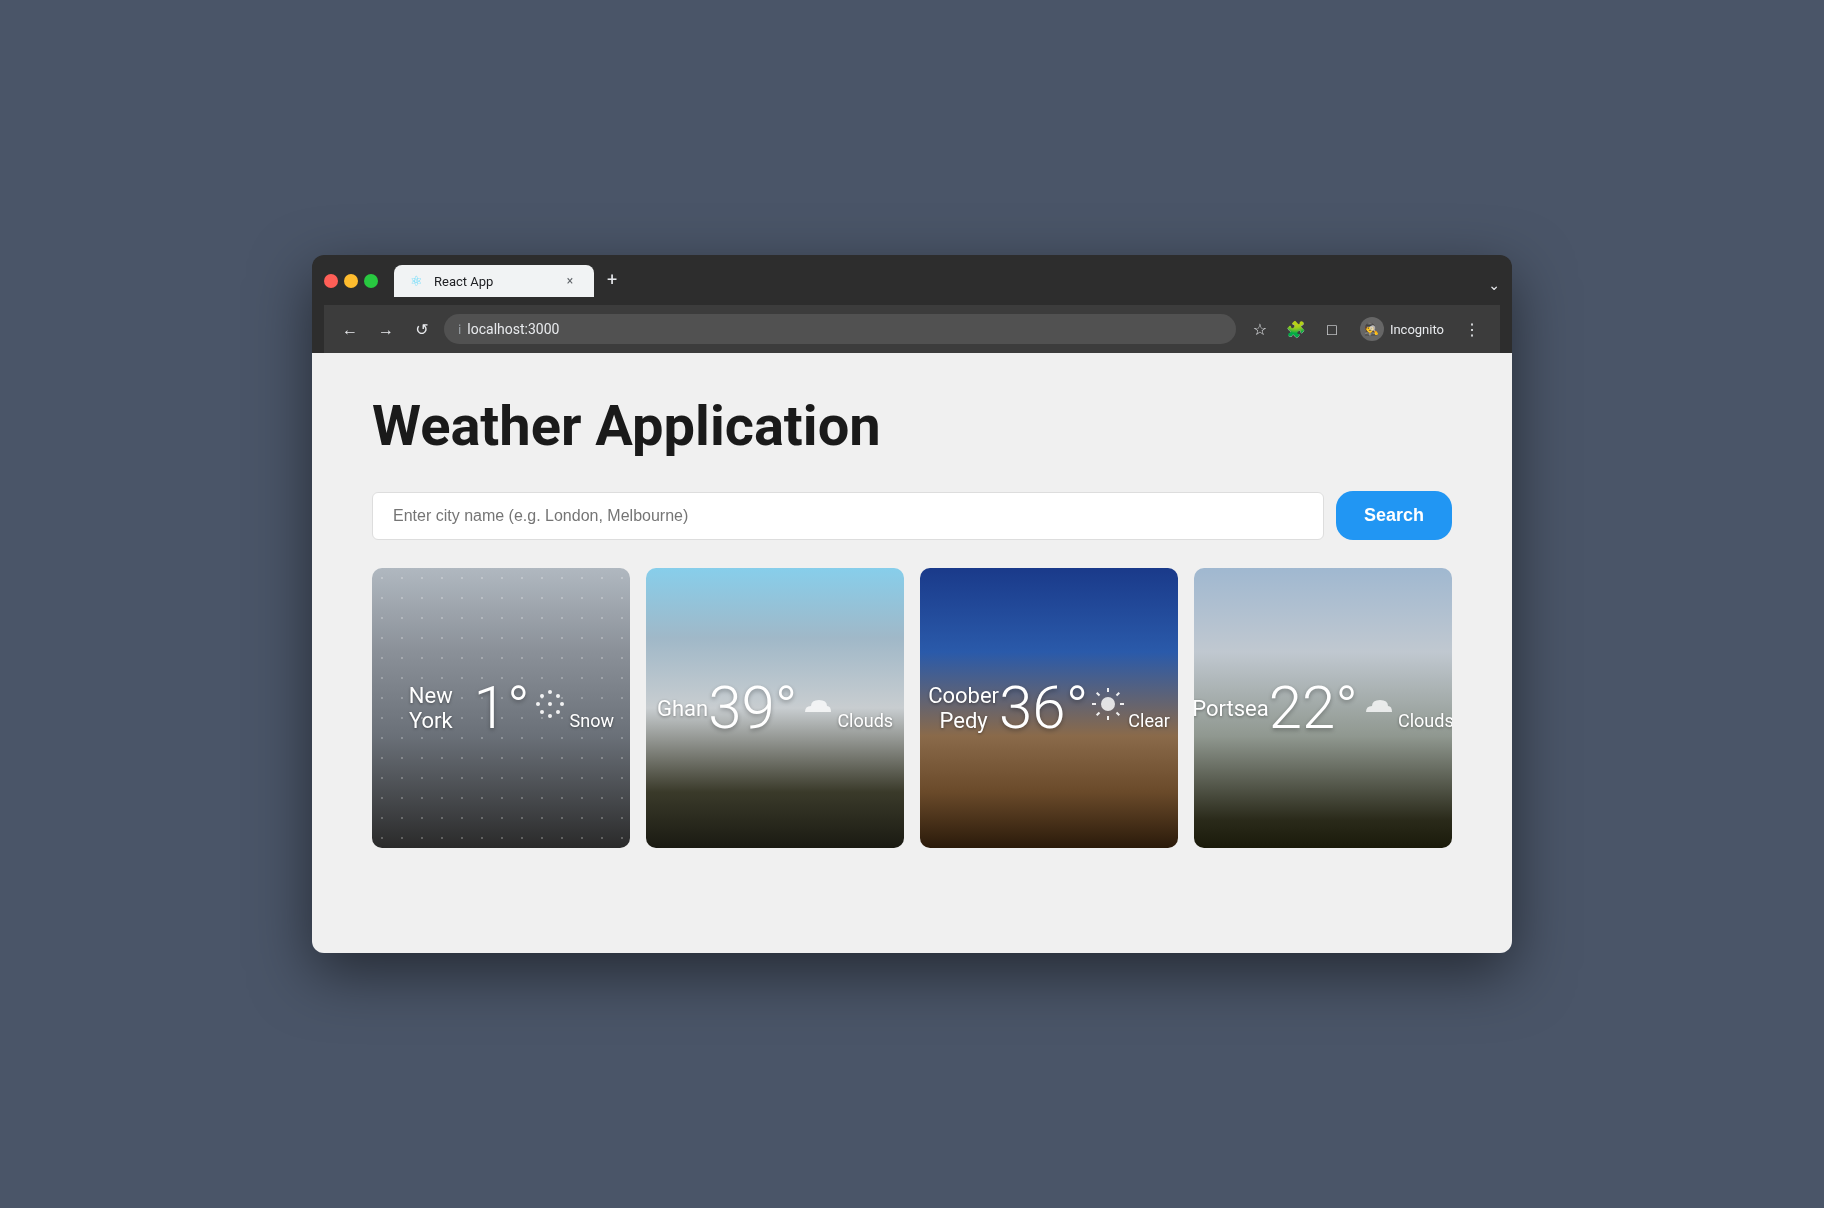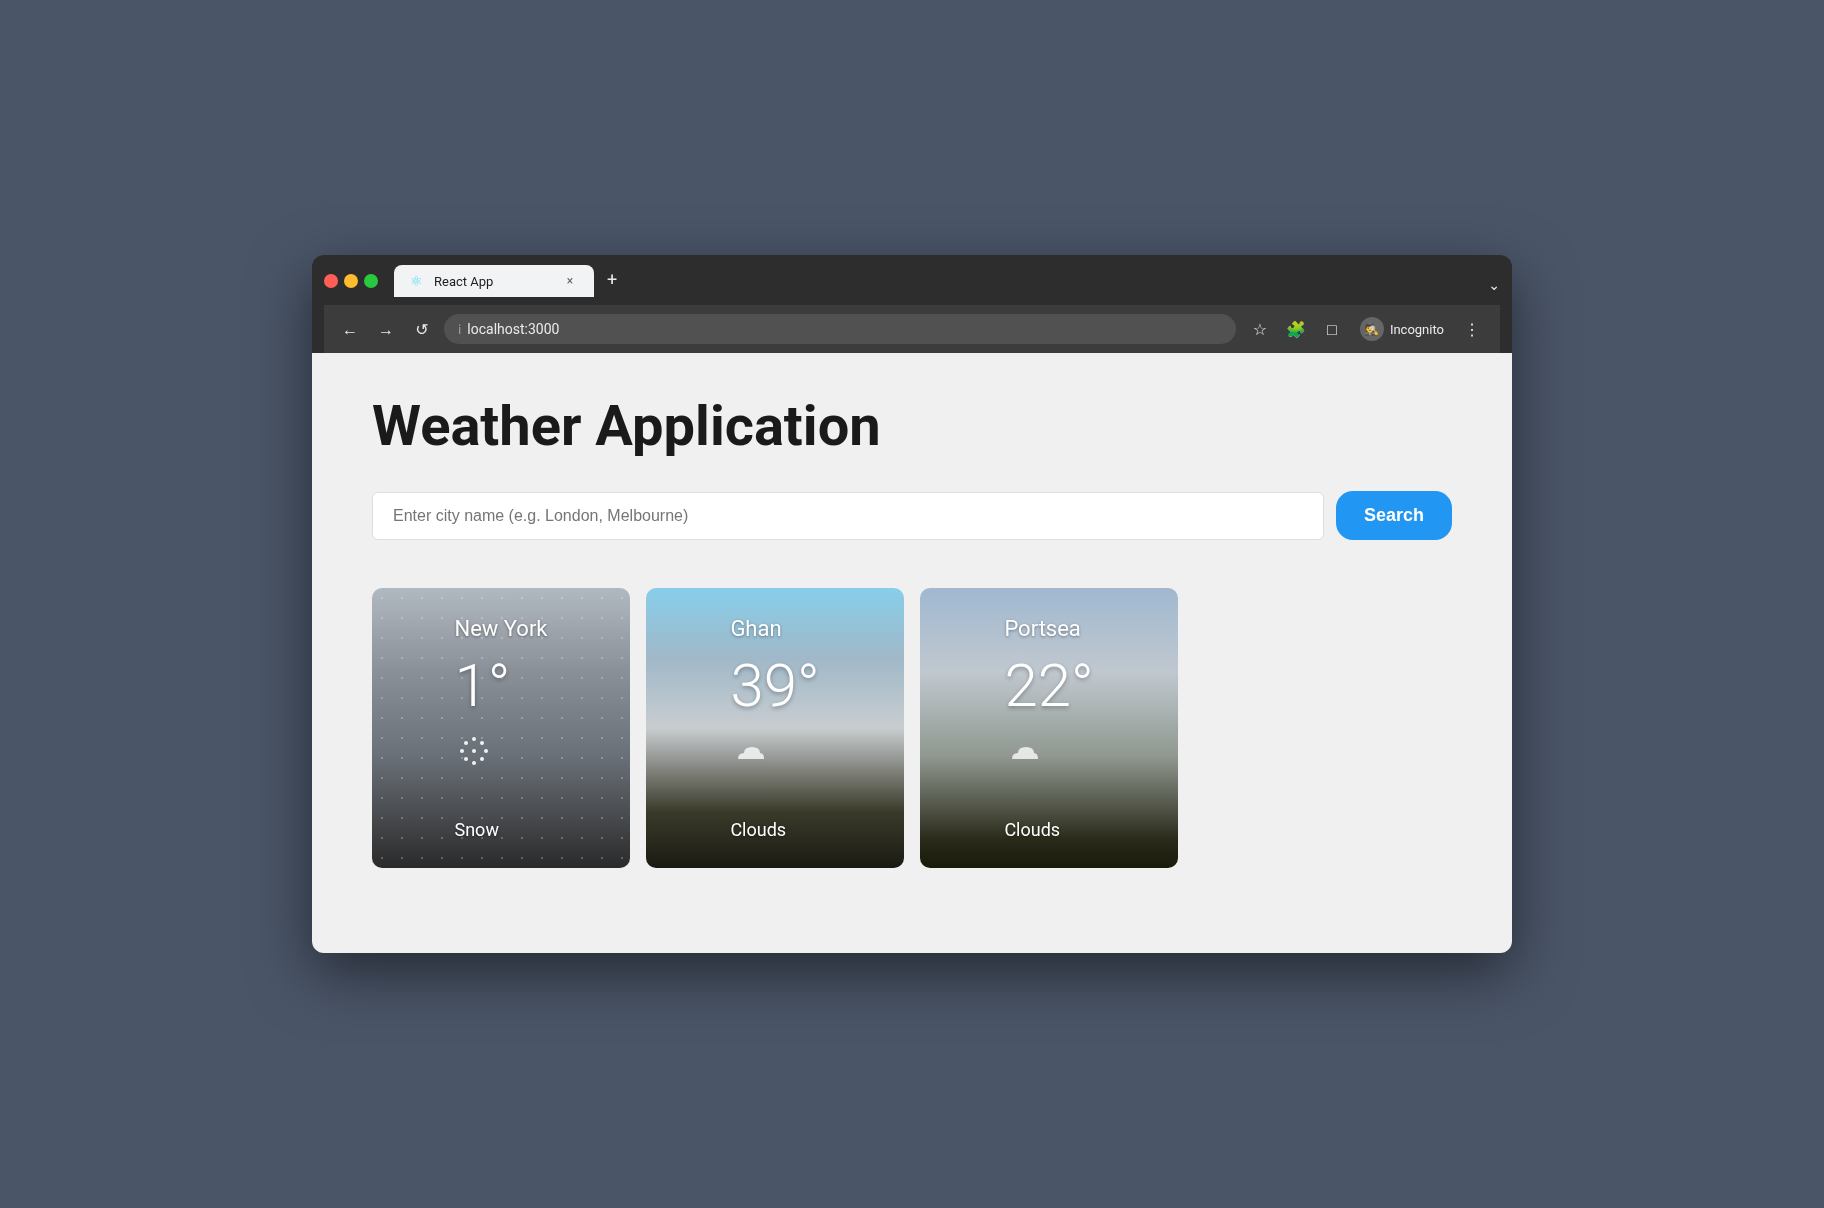--- a/index.html
+++ b/index.html
@@ -201,21 +201,21 @@
     .app-title {
       font-size: 56px;
       font-weight: 700;
       color: #1a1a1a;
       margin-bottom: 32px;
     }
 
     .search-row {
       display: flex;
       gap: 12px;
-      margin-bottom: 48px;
+      margin-bottom: 28px;
       align-items: center;
     }
 
     .search-input {
       flex: 1;
       padding: 14px 20px;
       font-size: 16px;
       border: 1.5px solid #ddd;
       border-radius: 6px;
       background: white;
@@ -333,22 +333,22 @@
       background-image: radial-gradient(circle, rgba(255,255,255,0.6) 1px, transparent 1px);
       background-size: 20px 20px;
       background-position: 0 0, 10px 10px;
       opacity: 0.4;
     }
 
     .card-content {
       position: relative;
       z-index: 1;
       display: flex;
-      flex-direction: column;
-      align-items: flex-start;
+      flex-direction: row;
+      align-items: center;
       height: 100%;
       justify-content: space-around;
     }
 
     
     .weather-svg {
       width: 40px;
       height: 40px;
     }
   </style>
@@ -435,20 +435,40 @@
           <span class="card-temp">39°</span>
           <div class="card-weather-icon">
             <svg class="weather-svg" viewBox="0 0 40 40" fill="none" stroke="white" stroke-width="2.5">
               <path d="M8 28 Q8 22 14 22 Q14 16 22 16 Q30 16 30 22 Q34 22 34 28 Z" fill="white" fill-opacity="0.85" stroke="none"></path>
             </svg>
           </div>
           <span class="card-condition">Clouds</span>
         </div>
       </div>
 
+      <div class="weather-card card-clear">
+        <div class="card-content">
+          <span class="card-city">Coober Pedy</span>
+          <span class="card-temp">36°</span>
+          <div class="card-weather-icon">
+            <svg class="weather-svg" viewBox="0 0 40 40" fill="none" stroke="white" stroke-width="2">
+              <circle cx="20" cy="20" r="7" fill="white" fill-opacity="0.9" stroke="none"></circle>
+              <line x1="20" y1="4" x2="20" y2="8"></line>
+              <line x1="20" y1="32" x2="20" y2="36"></line>
+              <line x1="4" y1="20" x2="8" y2="20"></line>
+              <line x1="32" y1="20" x2="36" y2="20"></line>
+              <line x1="8.7" y1="8.7" x2="11.5" y2="11.5"></line>
+              <line x1="28.5" y1="28.5" x2="31.3" y2="31.3"></line>
+              <line x1="31.3" y1="8.7" x2="28.5" y2="11.5"></line>
+              <line x1="11.5" y1="28.5" x2="8.7" y2="31.3"></line>
+            </svg>
+          </div>
+          <span class="card-condition">Clear</span>
+        </div>
+      </div>
 
       <div class="weather-card card-clouds-portsea">
         <div class="card-content">
           <span class="card-city">Portsea</span>
           <span class="card-temp">22°</span>
           <div class="card-weather-icon">
             <svg class="weather-svg" viewBox="0 0 40 40" fill="none">
               <path d="M8 28 Q8 22 14 22 Q14 16 22 16 Q30 16 30 22 Q34 22 34 28 Z" fill="white" fill-opacity="0.85"></path>
             </svg>
           </div>

